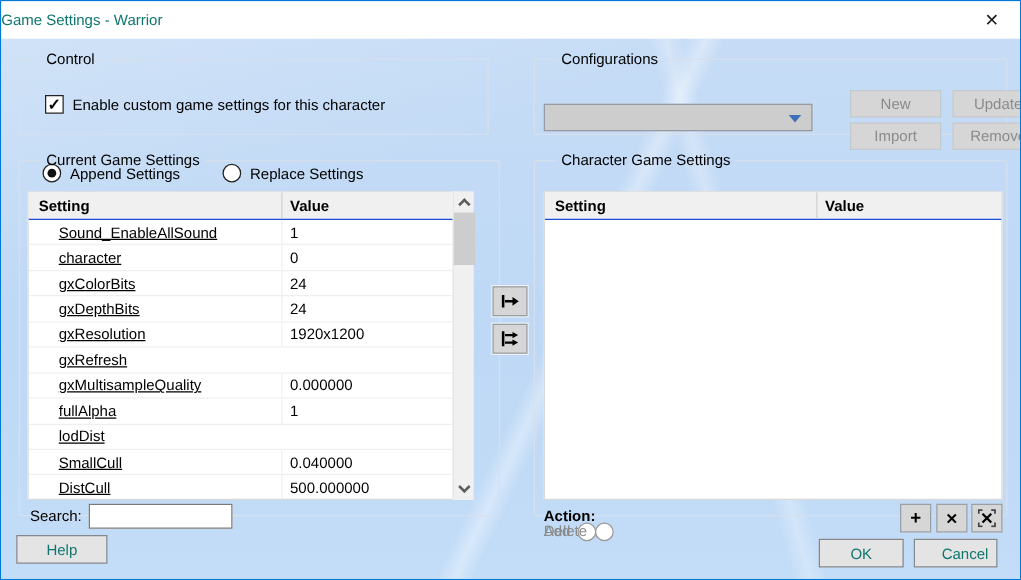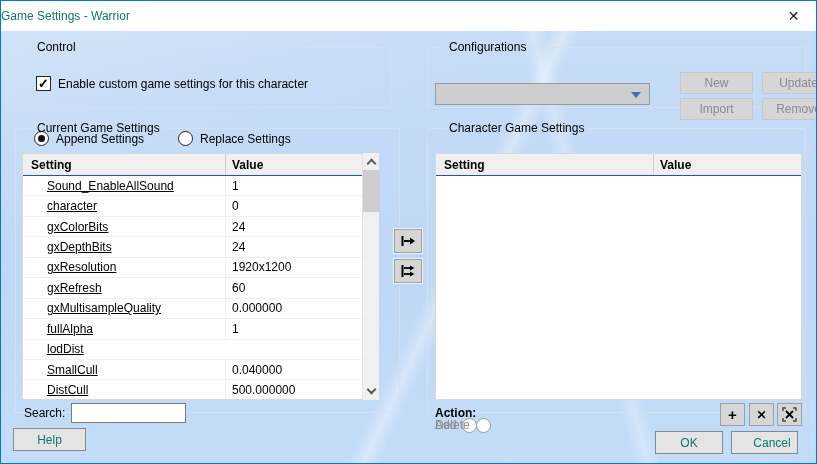--- a/index.html
+++ b/index.html
@@ -199,21 +199,20 @@
               <div class="trow">
                 <div class="tcell name">gxDepthBits</div>
                 <div class="tcell value">24</div>
               </div>
               <div class="trow">
                 <div class="tcell name">gxResolution</div>
                 <div class="tcell value">1920x1200</div>
               </div>
               <div class="trow">
                 <div class="tcell name">gxRefresh</div>
-                <div class="tcell value">60</div>
               </div>
               <div class="trow">
                 <div class="tcell name">gxMultisampleQuality</div>
                 <div class="tcell value">0.000000</div>
               </div>
               <div class="trow">
                 <div class="tcell name">fullAlpha</div>
                 <div class="tcell value">1</div>
               </div>
               <div class="trow">

